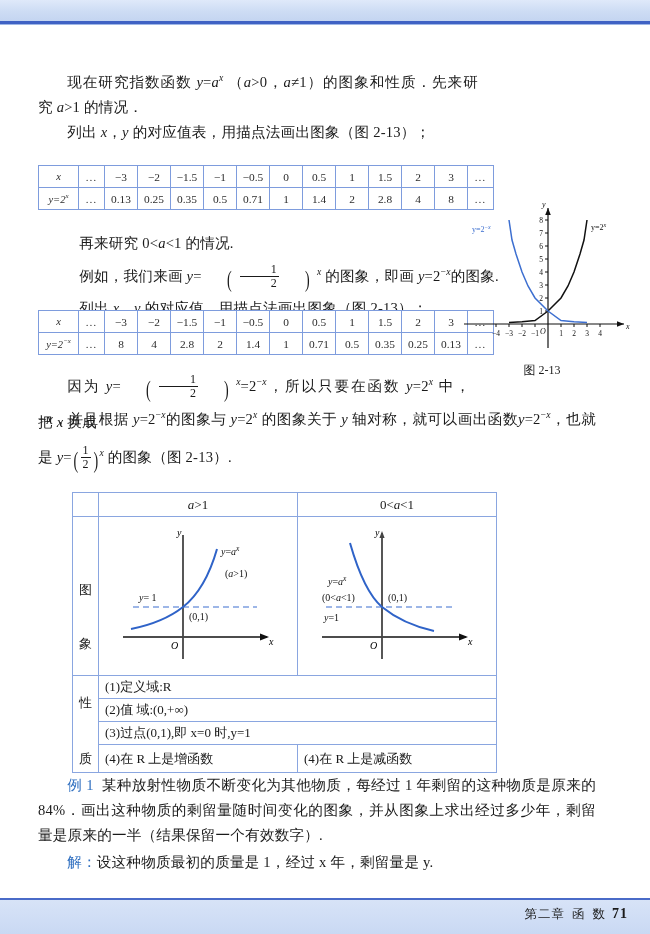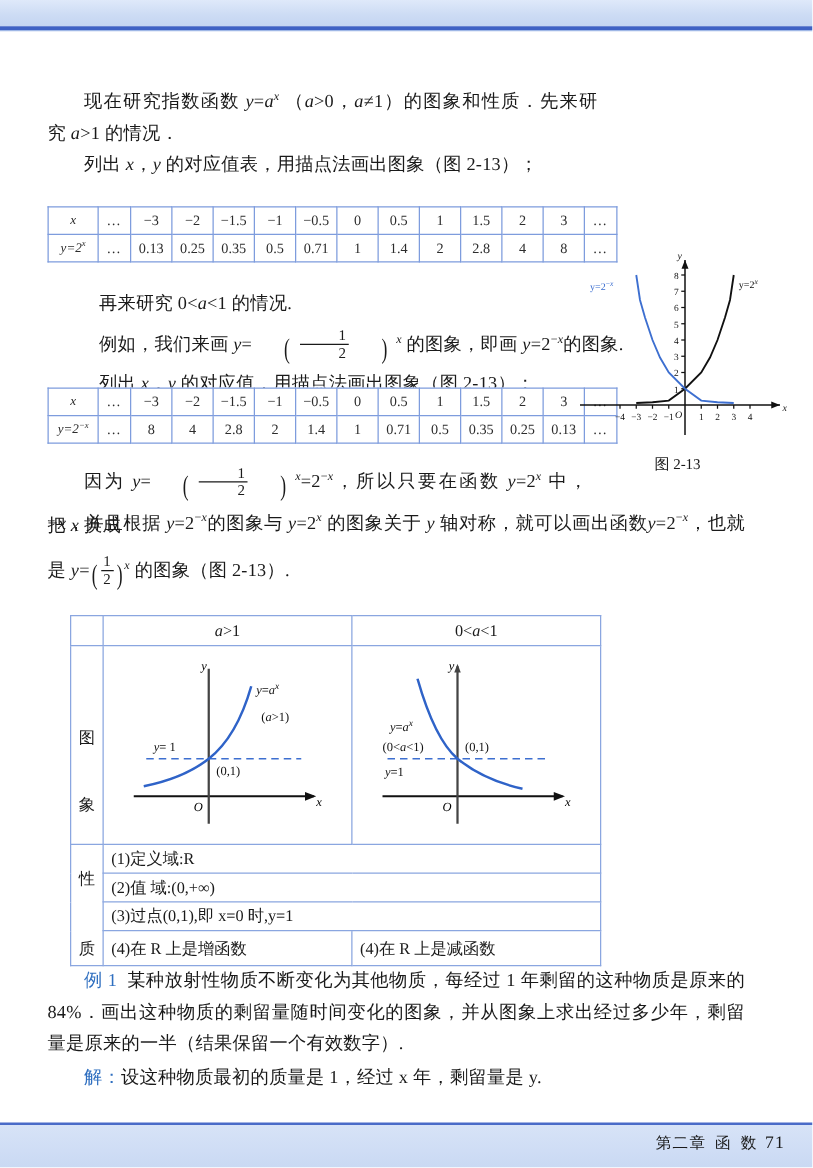--- a/index.html
+++ b/index.html
@@ -33,21 +33,21 @@
   .bottom-band {
     position: absolute; left: 0; top: 900px; width: 650px; height: 34px;
     background: linear-gradient(to bottom, #d7e3f7 0%, #cfddf5 60%, #c9d9f3 100%);
   }
   .footer-text {
     position: absolute; right: 22px; top: 906px;
     font-size: 12.5px; letter-spacing: 1px;
     color: #1a1a1a;
     font-family: "Liberation Serif", "DejaVu Serif", serif;
   }
-  .footer-text .pg { font-weight: normal; font-size: 14px; margin-left: 6px; }
+  .footer-text .pg { font-weight: bold; font-size: 14px; margin-left: 6px; }
   .footer-text .sp { display:inline-block; width: 7px; }
 
   
   .content { position: absolute; left: 0; top: 24px; width: 532px; margin-top: 24px; }
   p.para {
     margin: 0;
     font-size: 14.6px;
     line-height: 25px;
     letter-spacing: 0.2px;
     text-align: justify;
@@ -91,21 +91,21 @@
   table.vals td.val { width: 33px; }
 
   
   .fig213 { position: absolute; left: 452px; top: 196px; width: 180px; }
   .fig-cap {
     text-align: center; font-size: 12px; margin-top: 2px;
     font-family: "Liberation Serif", "DejaVu Serif", serif;
   }
 
   
-  .prop-wrap { position: absolute; left: 56px; top: 492px; width: 404px; }
+  .prop-wrap { position: absolute; left: 72px; top: 492px; width: 404px; }
   table.prop {
     border-collapse: collapse; width: 404px;
     border: 1px solid #7e9cdd;
     background: #fff;
   }
   table.prop td {
     border: 1px solid #8aa6e0;
     font-size: 13px;
     color: #1a1a1a;
     padding: 2px 6px;

